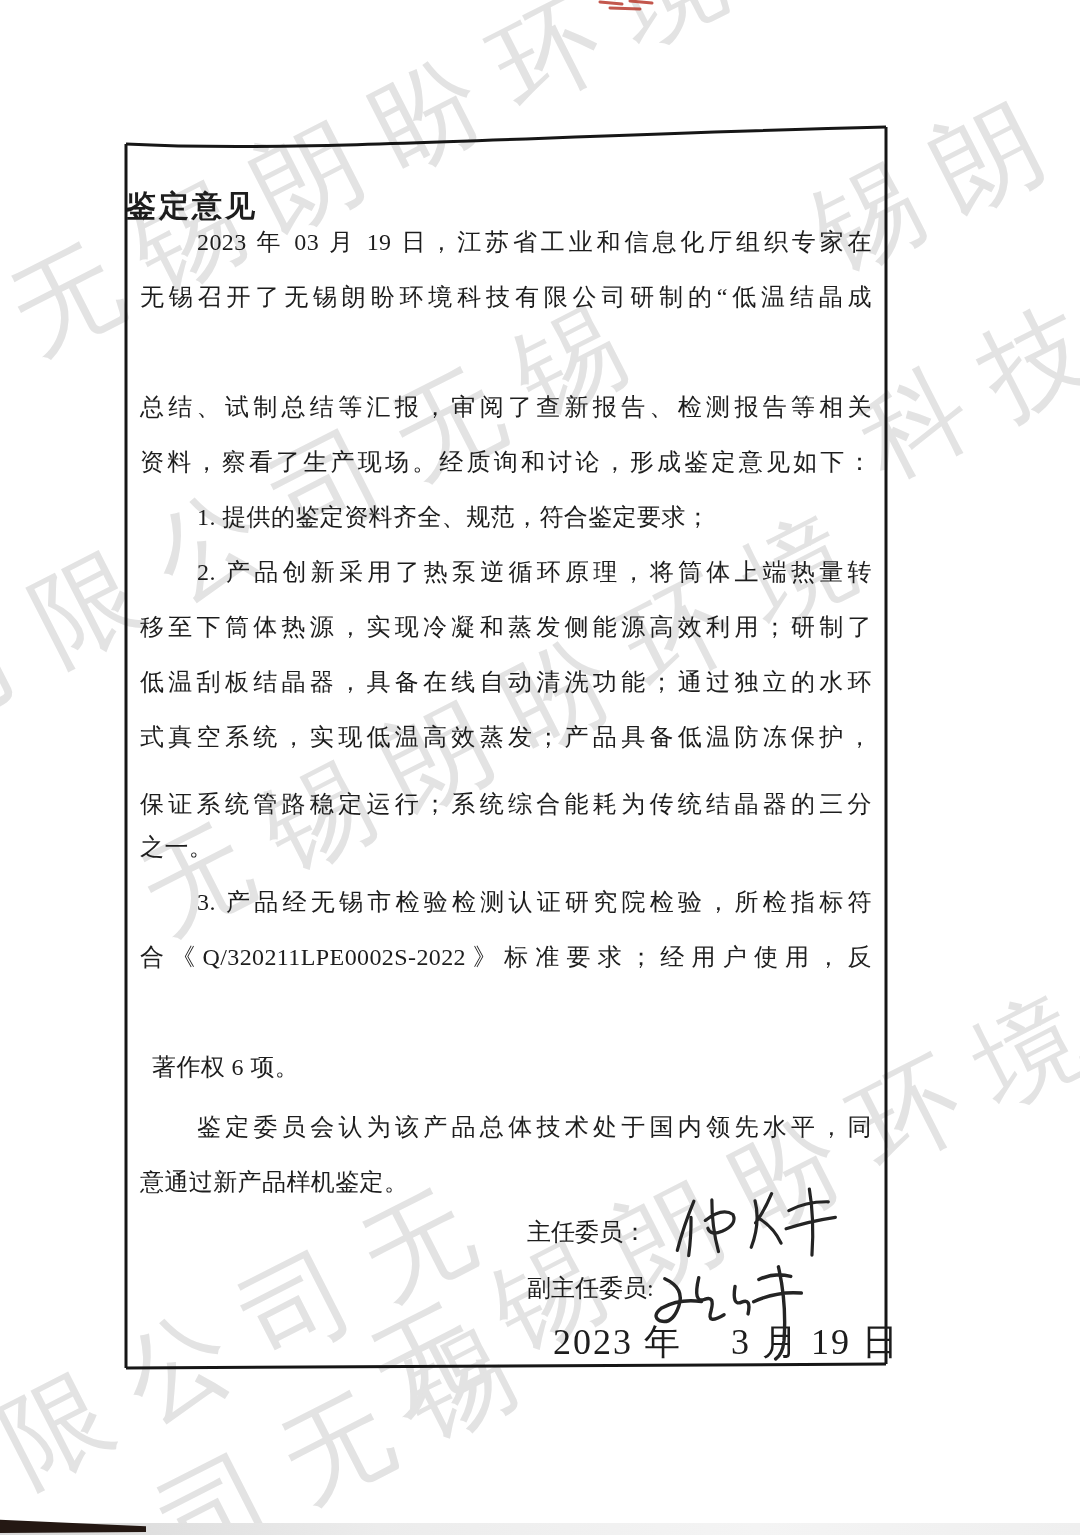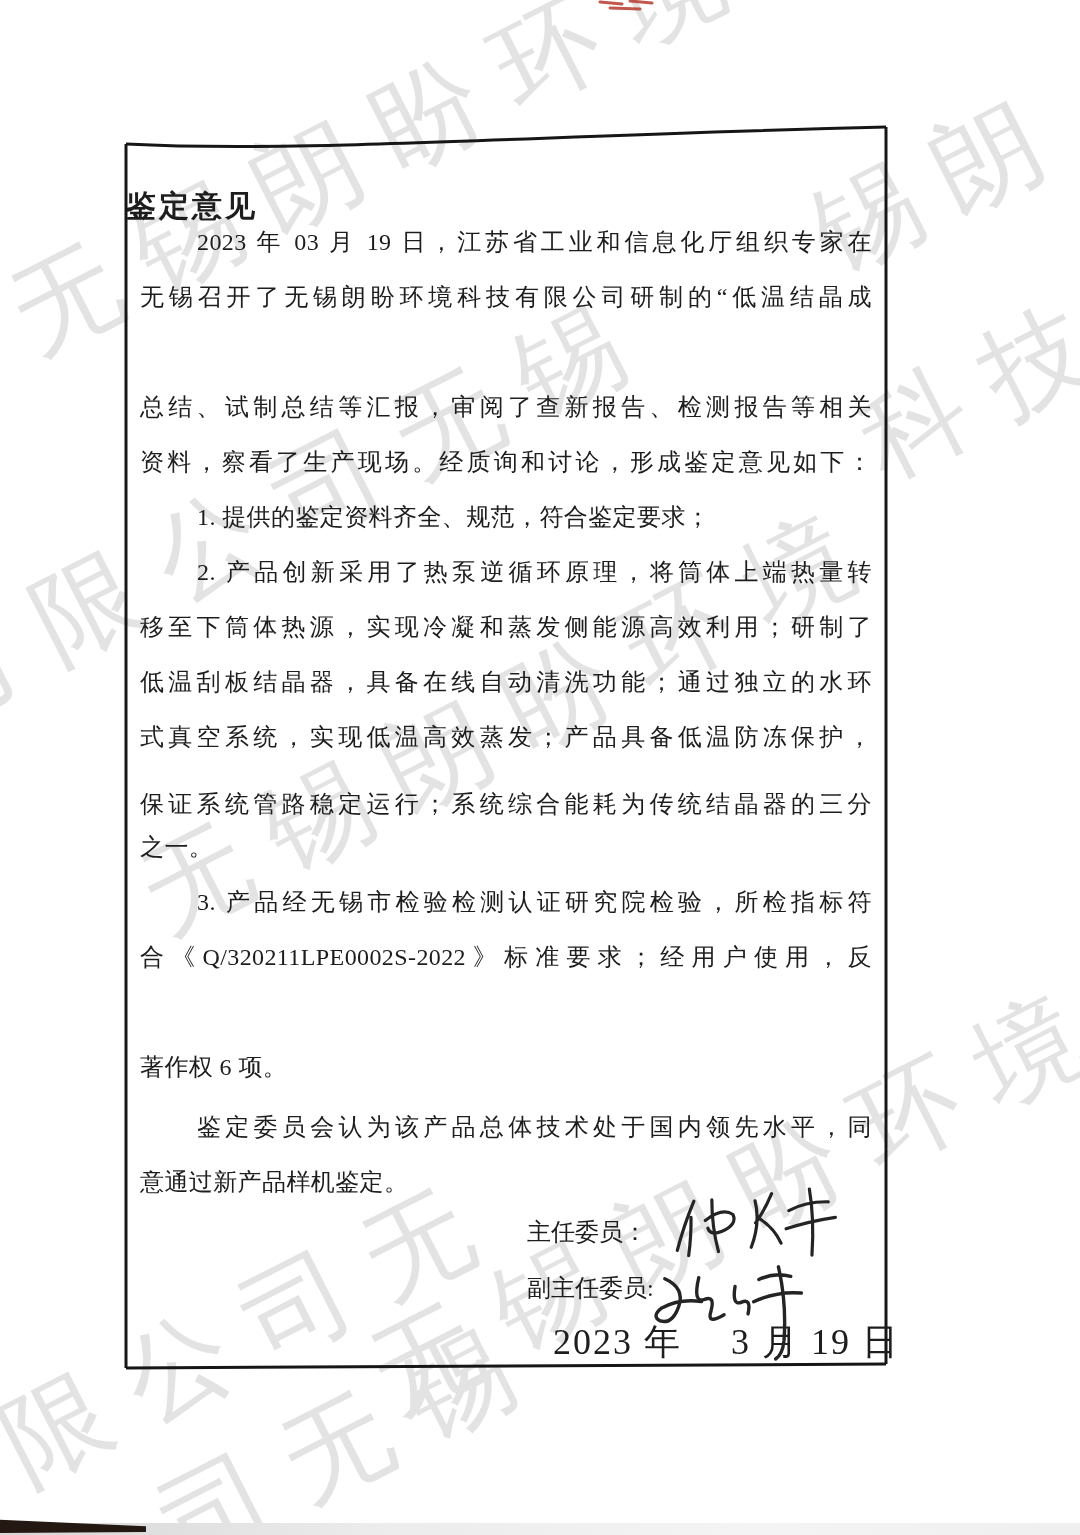--- a/index.html
+++ b/index.html
@@ -123,21 +123,21 @@
   <div class="bline fill" style="top:442px;">资料，察看了生产现场。经质询和讨论，形成鉴定意见如下：</div>
   <div class="bline ind" style="top:497px;">1. 提供的鉴定资料齐全、规范，符合鉴定要求；</div>
   <div class="bline fill ind" style="top:552px;">2. 产品创新采用了热泵逆循环原理，将筒体上端热量转</div>
   <div class="bline fill" style="top:607px;">移至下筒体热源，实现冷凝和蒸发侧能源高效利用；研制了</div>
   <div class="bline fill" style="top:662px;">低温刮板结晶器，具备在线自动清洗功能；通过独立的水环</div>
   <div class="bline fill" style="top:717px;">式真空系统，实现低温高效蒸发；产品具备低温防冻保护，</div>
   <div class="bline fill" style="top:784px;">保证系统管路稳定运行；系统综合能耗为传统结晶器的三分</div>
   <div class="bline" style="top:827px;">之一。</div>
   <div class="bline fill ind" style="top:882px;">3. 产品经无锡市检验检测认证研究院检验，所检指标符</div>
   <div class="bline fill" style="top:937px;">合《Q/320211LPE0002S-2022》标准要求；经用户使用，反</div>
-  <div class="bline" style="top:1047px;">著作权 6 项。</div>
+  <div class="bline" style="top:1047px;margin-left:12px;">著作权 6 项。</div>
   <div class="bline fill ind" style="top:1107px;">鉴定委员会认为该产品总体技术处于国内领先水平，同</div>
   <div class="bline" style="top:1162px;">意通过新产品样机鉴定。</div>
 
   <div class="siglabel" style="left:527px;top:1212px;">主任委员：</div>
   <div class="sig" style="left:662px;top:1183px;transform:rotate(-4deg);">
     <svg width="185" height="88" viewBox="0 0 185 88">
       <path d="M14 62 Q22 38 34 14 M30 30 Q29 48 25 68" stroke-width="3.2"></path>
       <path d="M52 14 Q50 40 55 66 M44 34 Q62 22 72 30 Q76 40 60 46 Q48 50 46 42" stroke-width="3.2"></path>
       <path d="M95 18 Q99 40 88 64 M112 12 Q104 28 94 40 M98 36 Q112 46 118 62" stroke-width="3.2"></path>
       <path d="M128 30 Q146 22 168 24 M124 48 Q148 42 174 40 M150 10 Q153 40 148 76" stroke-width="3.2"></path>

